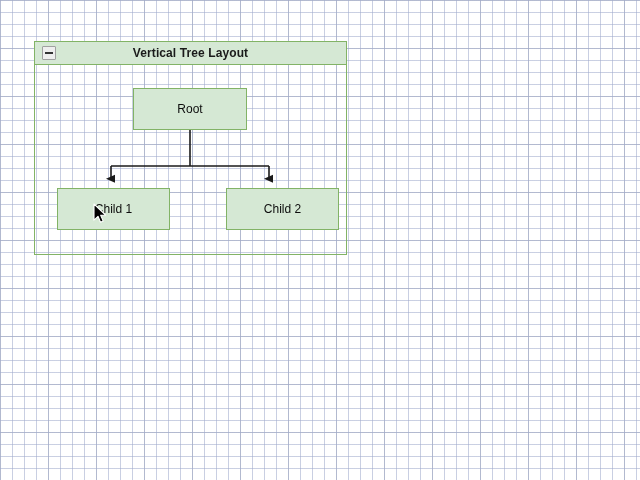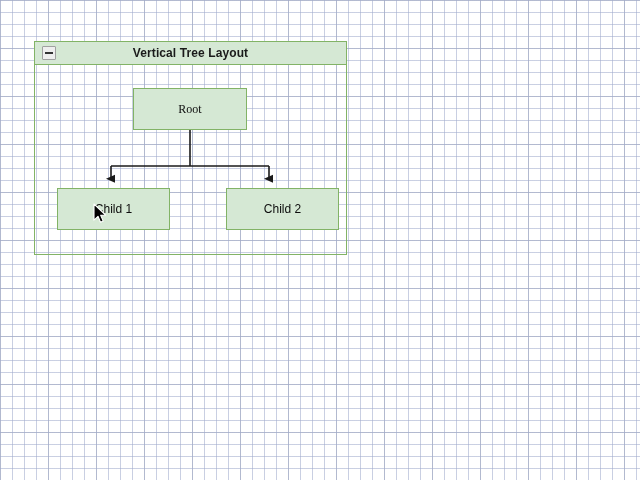--- a/index.html
+++ b/index.html
@@ -109,21 +109,21 @@
     box-sizing: border-box;
     background: #d5e8d4;
     border: 1.5px solid #82b366;
     display: flex;
     align-items: center;
     justify-content: center;
     font-size: 12px;
     color: #0d0d0d;
   }
 
-  #node-root   { left: 133px; top:  88px; width: 114px; height: 42px; font-family: Liberation Serif, serif; }
+  #node-root   { left: 133px; top:  88px; width: 114px; height: 42px; }
   #node-child1 { left:  57px; top: 188px; width: 113px; height: 42px; }
   #node-child2 { left: 213px; top: 188px; width: 113px; height: 42px; margin-left: 13px; }
 
   
   #edges {
     position: absolute;
     left: 0;
     top: 0;
     width: 640px;
     height: 480px;

